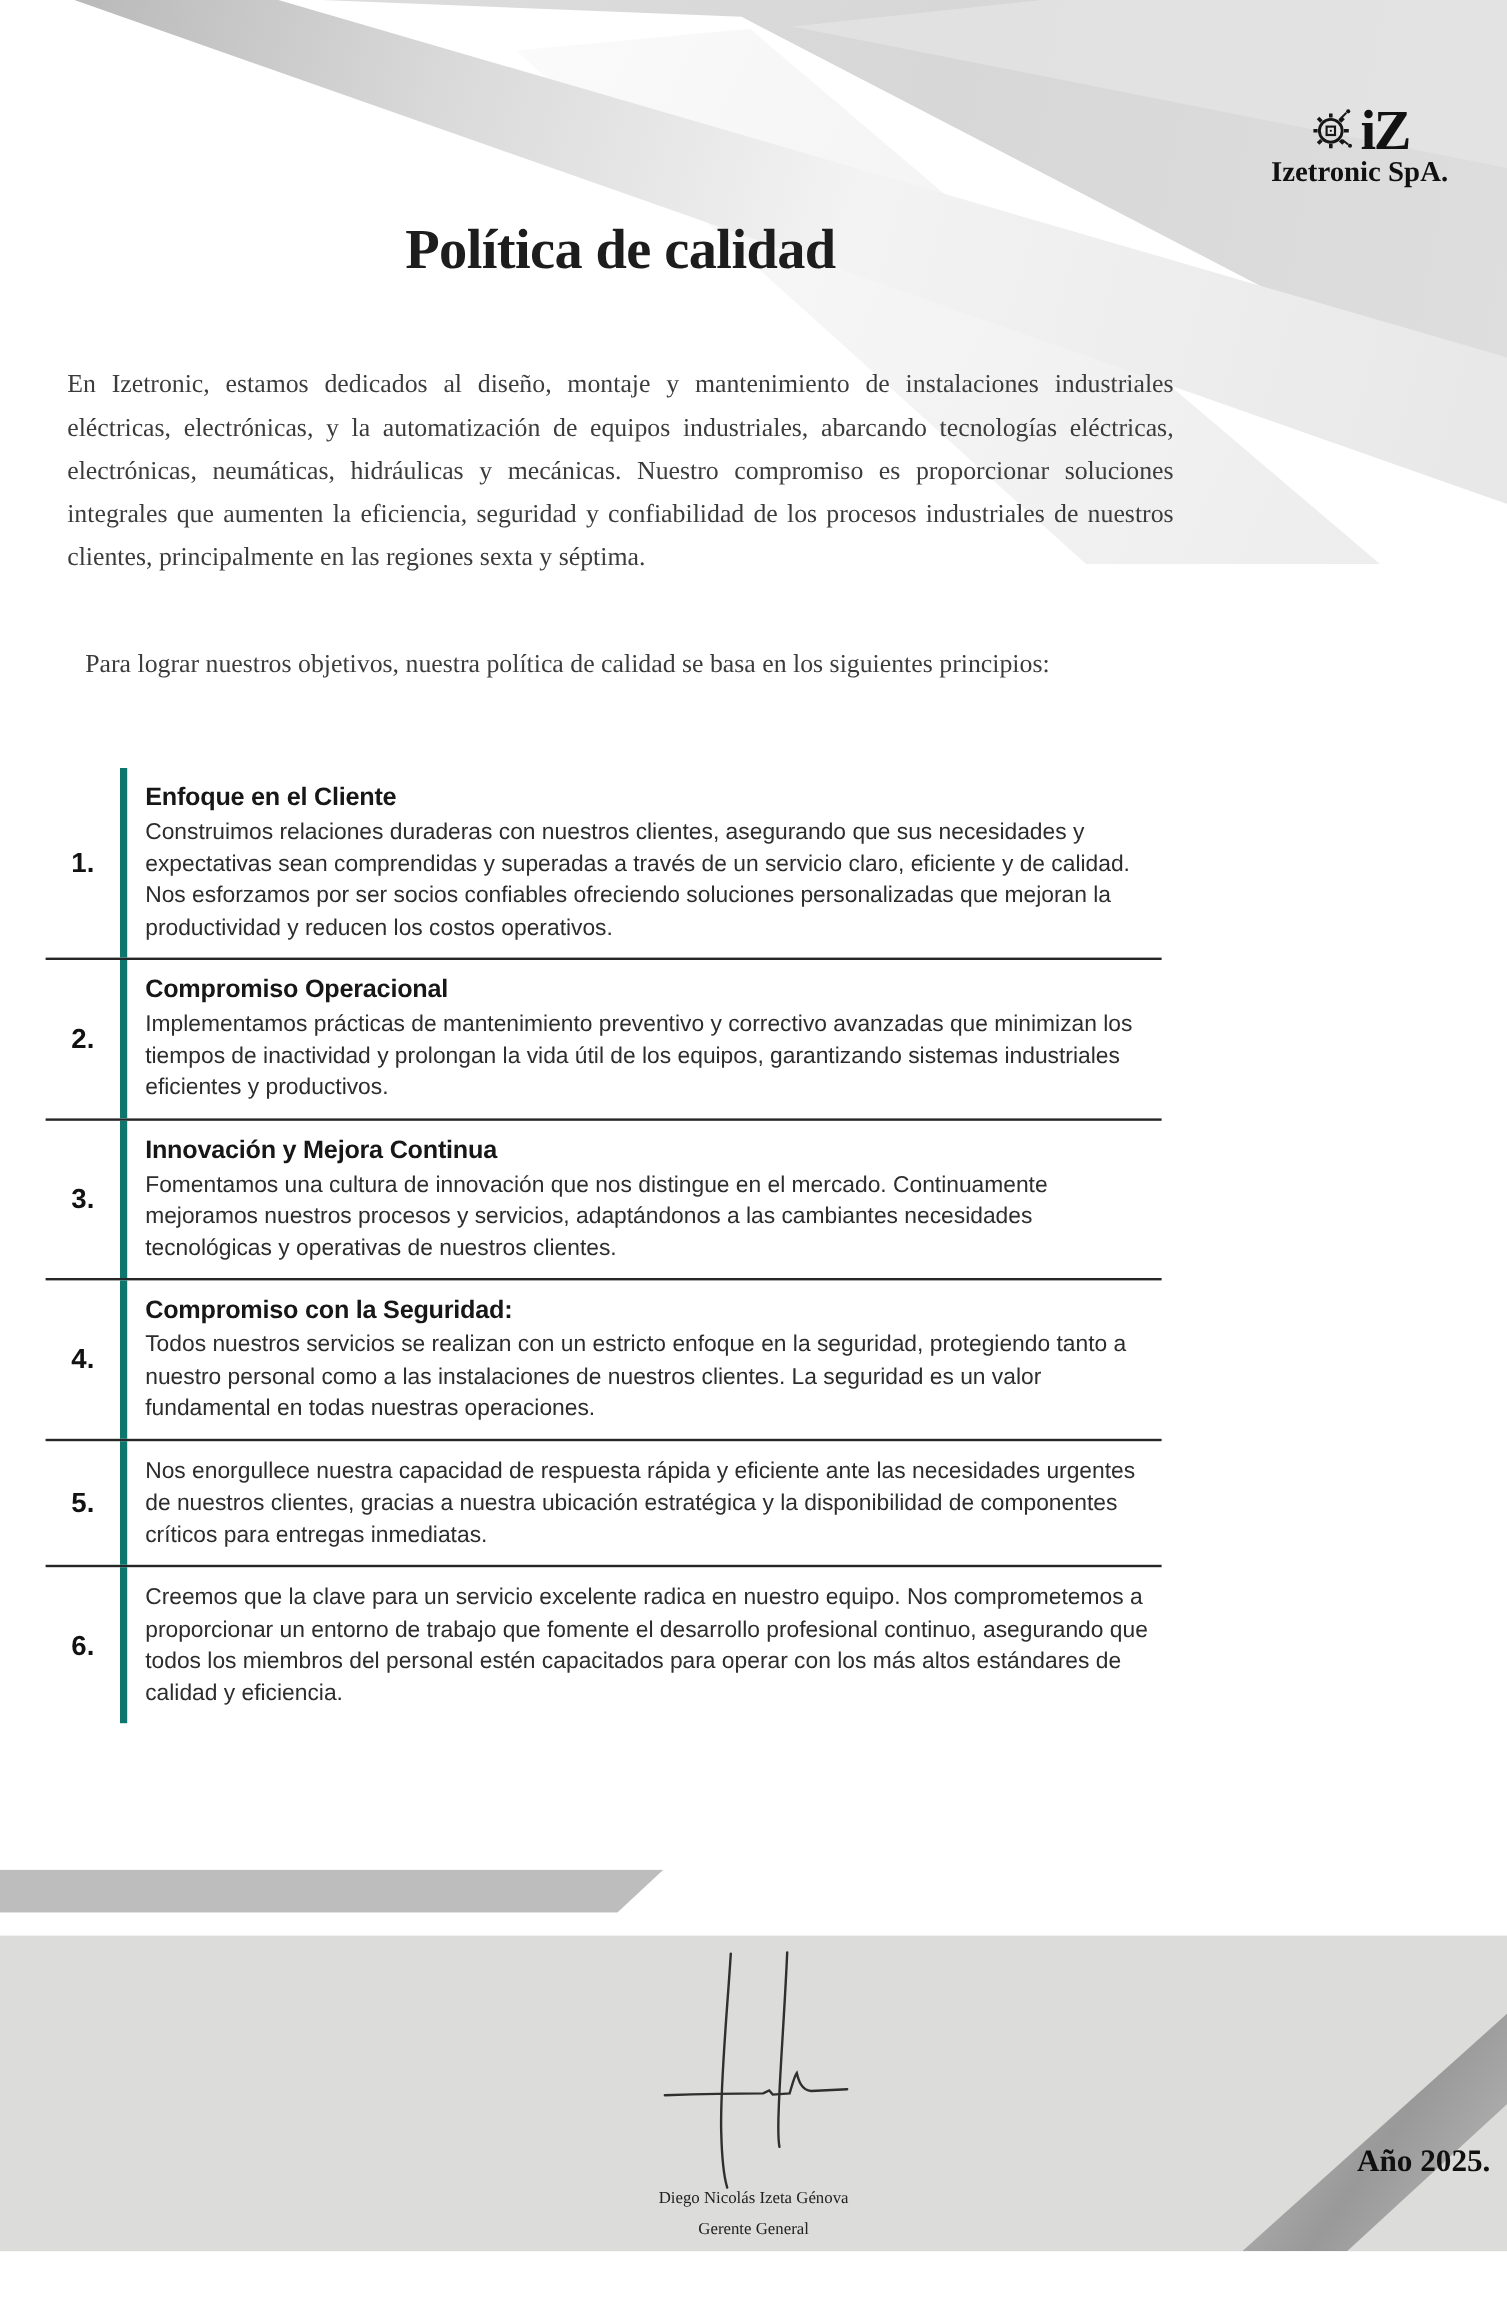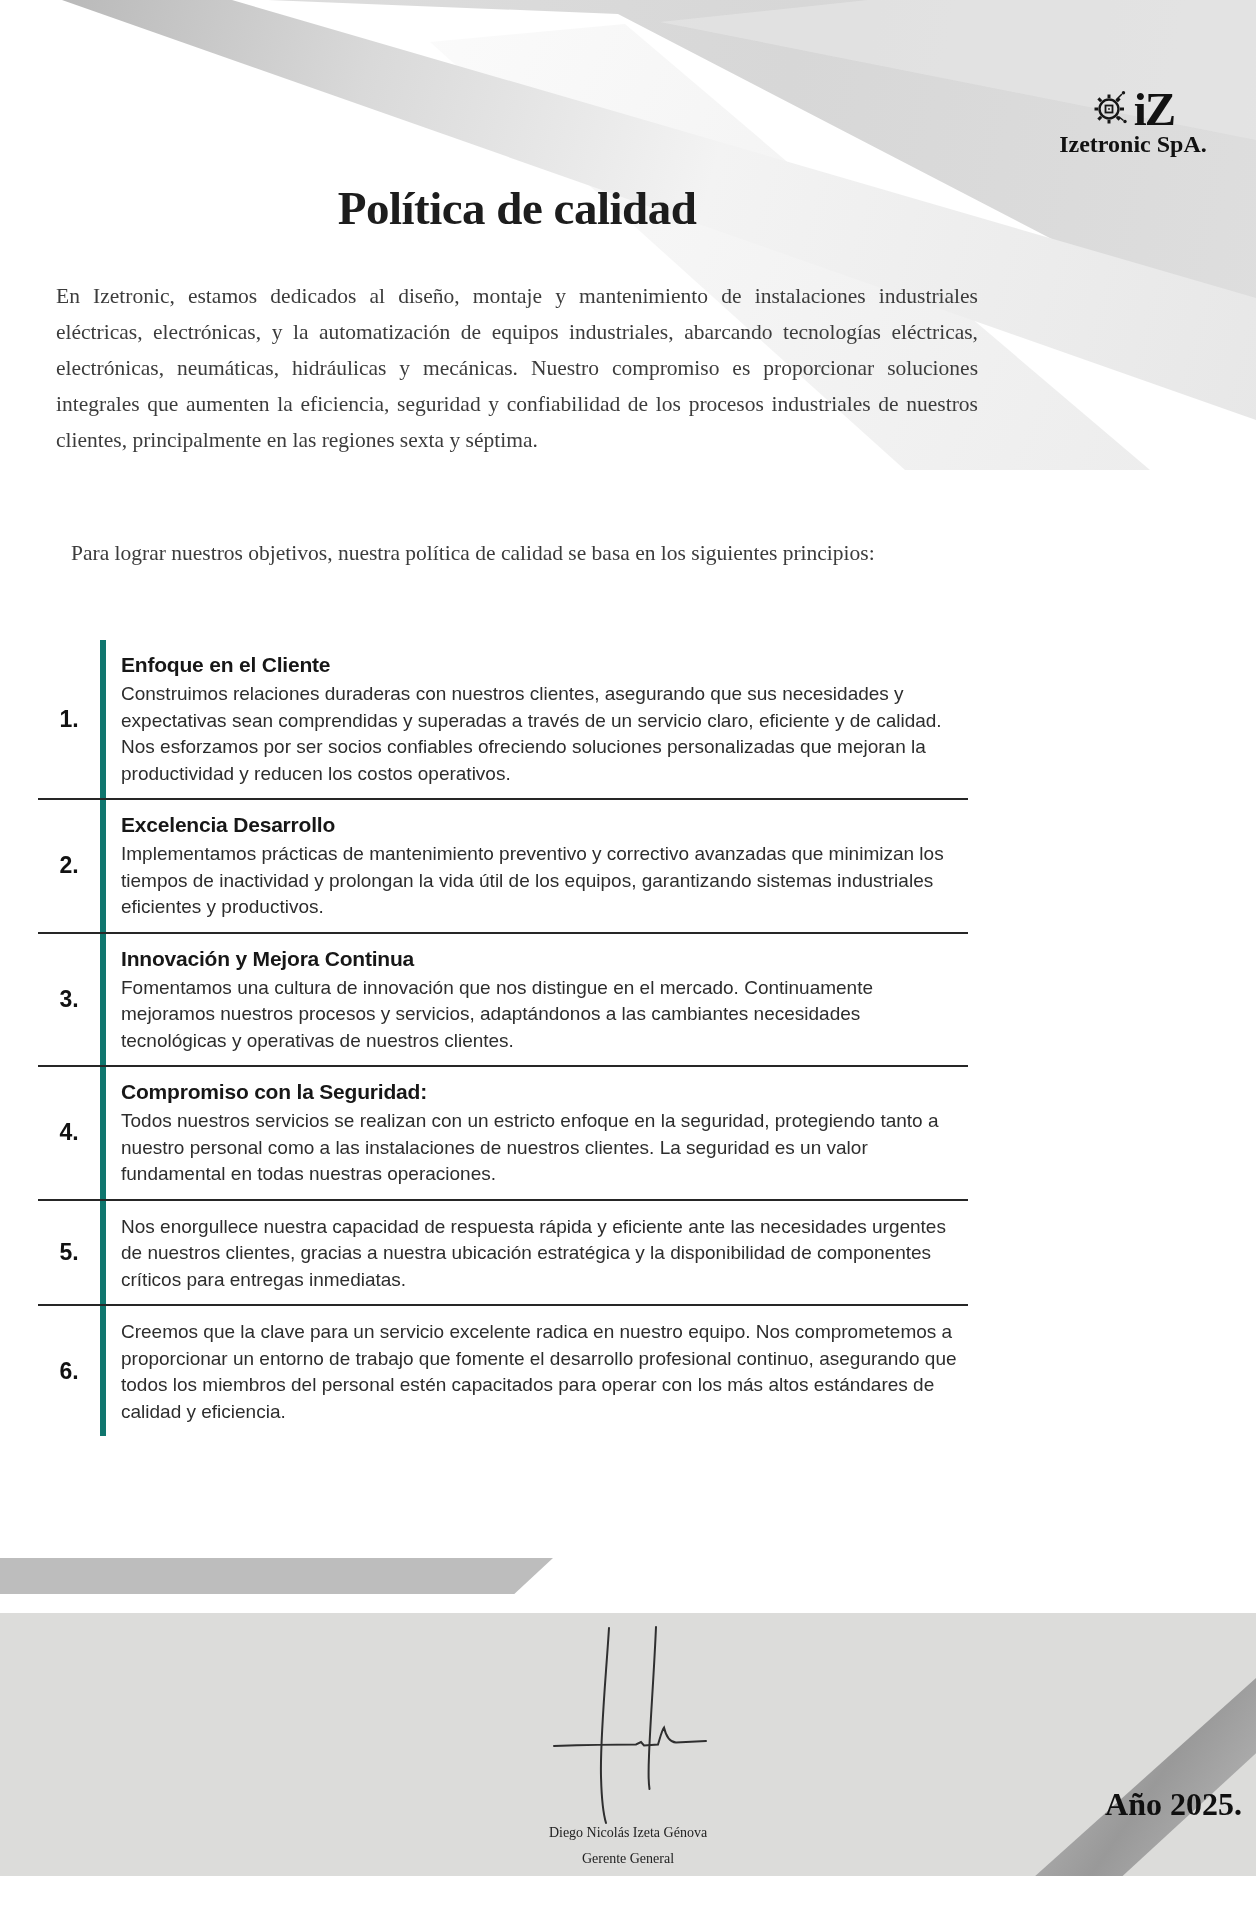--- a/index.html
+++ b/index.html
@@ -27,21 +27,21 @@
   .logo-mark-row{display:flex;align-items:flex-end;gap:2px;}
   .logo-gear{width:40px;height:40px;margin-bottom:4px;}
   .logo-mark{font-family:"Liberation Serif",serif;font-weight:900;font-size:47px;line-height:.88;
              color:#121212;letter-spacing:-2px;}
   .logo-company{font-family:"Liberation Serif",serif;font-weight:700;font-size:24px;color:#111;
                 margin-top:1px;white-space:nowrap;}
 
   
   .page-title{position:absolute;top:148px;left:56px;width:922px;text-align:center;
       font-weight:700;font-size:47px;line-height:58px;color:#1d1d1d;letter-spacing:-0.5px;}
-  .intro{position:absolute;top:256px;left:56px;width:922px;text-align:justify;
+  .intro{position:absolute;top:280px;left:56px;width:922px;text-align:justify;
       font-size:21.5px;line-height:36px;color:#3c3c3c;}
   .lead-in{position:absolute;top:515px;left:71px;width:922px;
       font-size:21.5px;line-height:32px;color:#3c3c3c;}
 
   
   .principles{position:absolute;top:640px;left:38px;width:930px;
       font-family:"Liberation Sans", sans-serif;}
   .p-row{display:flex;align-items:stretch;}
   .p-row + .p-row{border-top:2px solid #262626;}
   .p-num{width:62px;flex:0 0 62px;display:flex;align-items:center;justify-content:center;
@@ -54,21 +54,21 @@
   .bottom-strip{position:absolute;left:0;top:1558px;width:553px;height:36px;background:#bdbdbd;
       clip-path:polygon(0 0,100% 0,93% 100%,0 100%);}
   .bottom-panel{position:absolute;left:0;top:1613px;width:1256px;height:263px;background:#dcdcda;}
   .bottom-ribbon{position:absolute;right:0;top:65px;width:230px;height:198px;
       clip-path:polygon(100% 0,100% 38%,42% 100%,4% 100%);
       background:linear-gradient(125deg,#c6c6c6 0%,#999999 55%,#bcbcbc 100%);}
 
   .signature-svg{position:absolute;left:540px;top:1616px;width:180px;height:212px;}
   .signatory{position:absolute;left:428px;top:1820px;width:400px;text-align:center;
       font-size:14px;line-height:26px;color:#222;}
-  .year{position:absolute;right:14px;top:1786px;font-weight:700;font-size:32px;color:#101010;}
+  .year{position:absolute;right:14px;top:1786px;font-weight:700;font-size:26px;color:#101010;}
 </style>
 </head>
 <body>
 
 <div class="page">
 
   <div class="top-decor">
     <div class="decor-band"></div>
     <div class="decor-band-2"></div>
     <div class="decor-wedge"></div>
@@ -113,21 +113,21 @@
       <div class="p-num">1.</div>
       <div class="p-content">
         <div class="p-title">Enfoque en el Cliente</div>
         <div class="p-body">Construimos relaciones duraderas con nuestros clientes, asegurando que sus necesidades y expectativas sean comprendidas y superadas a través de un servicio claro, eficiente y de calidad. Nos esforzamos por ser socios confiables ofreciendo soluciones personalizadas que mejoran la productividad y reducen los costos operativos.</div>
       </div>
     </div>
 
     <div class="p-row">
       <div class="p-num">2.</div>
       <div class="p-content">
-        <div class="p-title">Excelencia Desarrollo</div>
+        <div class="p-title">Compromiso Operacional</div>
         <div class="p-body">Implementamos prácticas de mantenimiento preventivo y correctivo avanzadas que minimizan los tiempos de inactividad y prolongan la vida útil de los equipos, garantizando sistemas industriales eficientes y productivos.</div>
       </div>
     </div>
 
     <div class="p-row">
       <div class="p-num">3.</div>
       <div class="p-content">
         <div class="p-title">Innovación y Mejora Continua</div>
         <div class="p-body">Fomentamos una cultura de innovación que nos distingue en el mercado. Continuamente mejoramos nuestros procesos y servicios, adaptándonos a las cambiantes necesidades tecnológicas y operativas de nuestros clientes.</div>
       </div>

